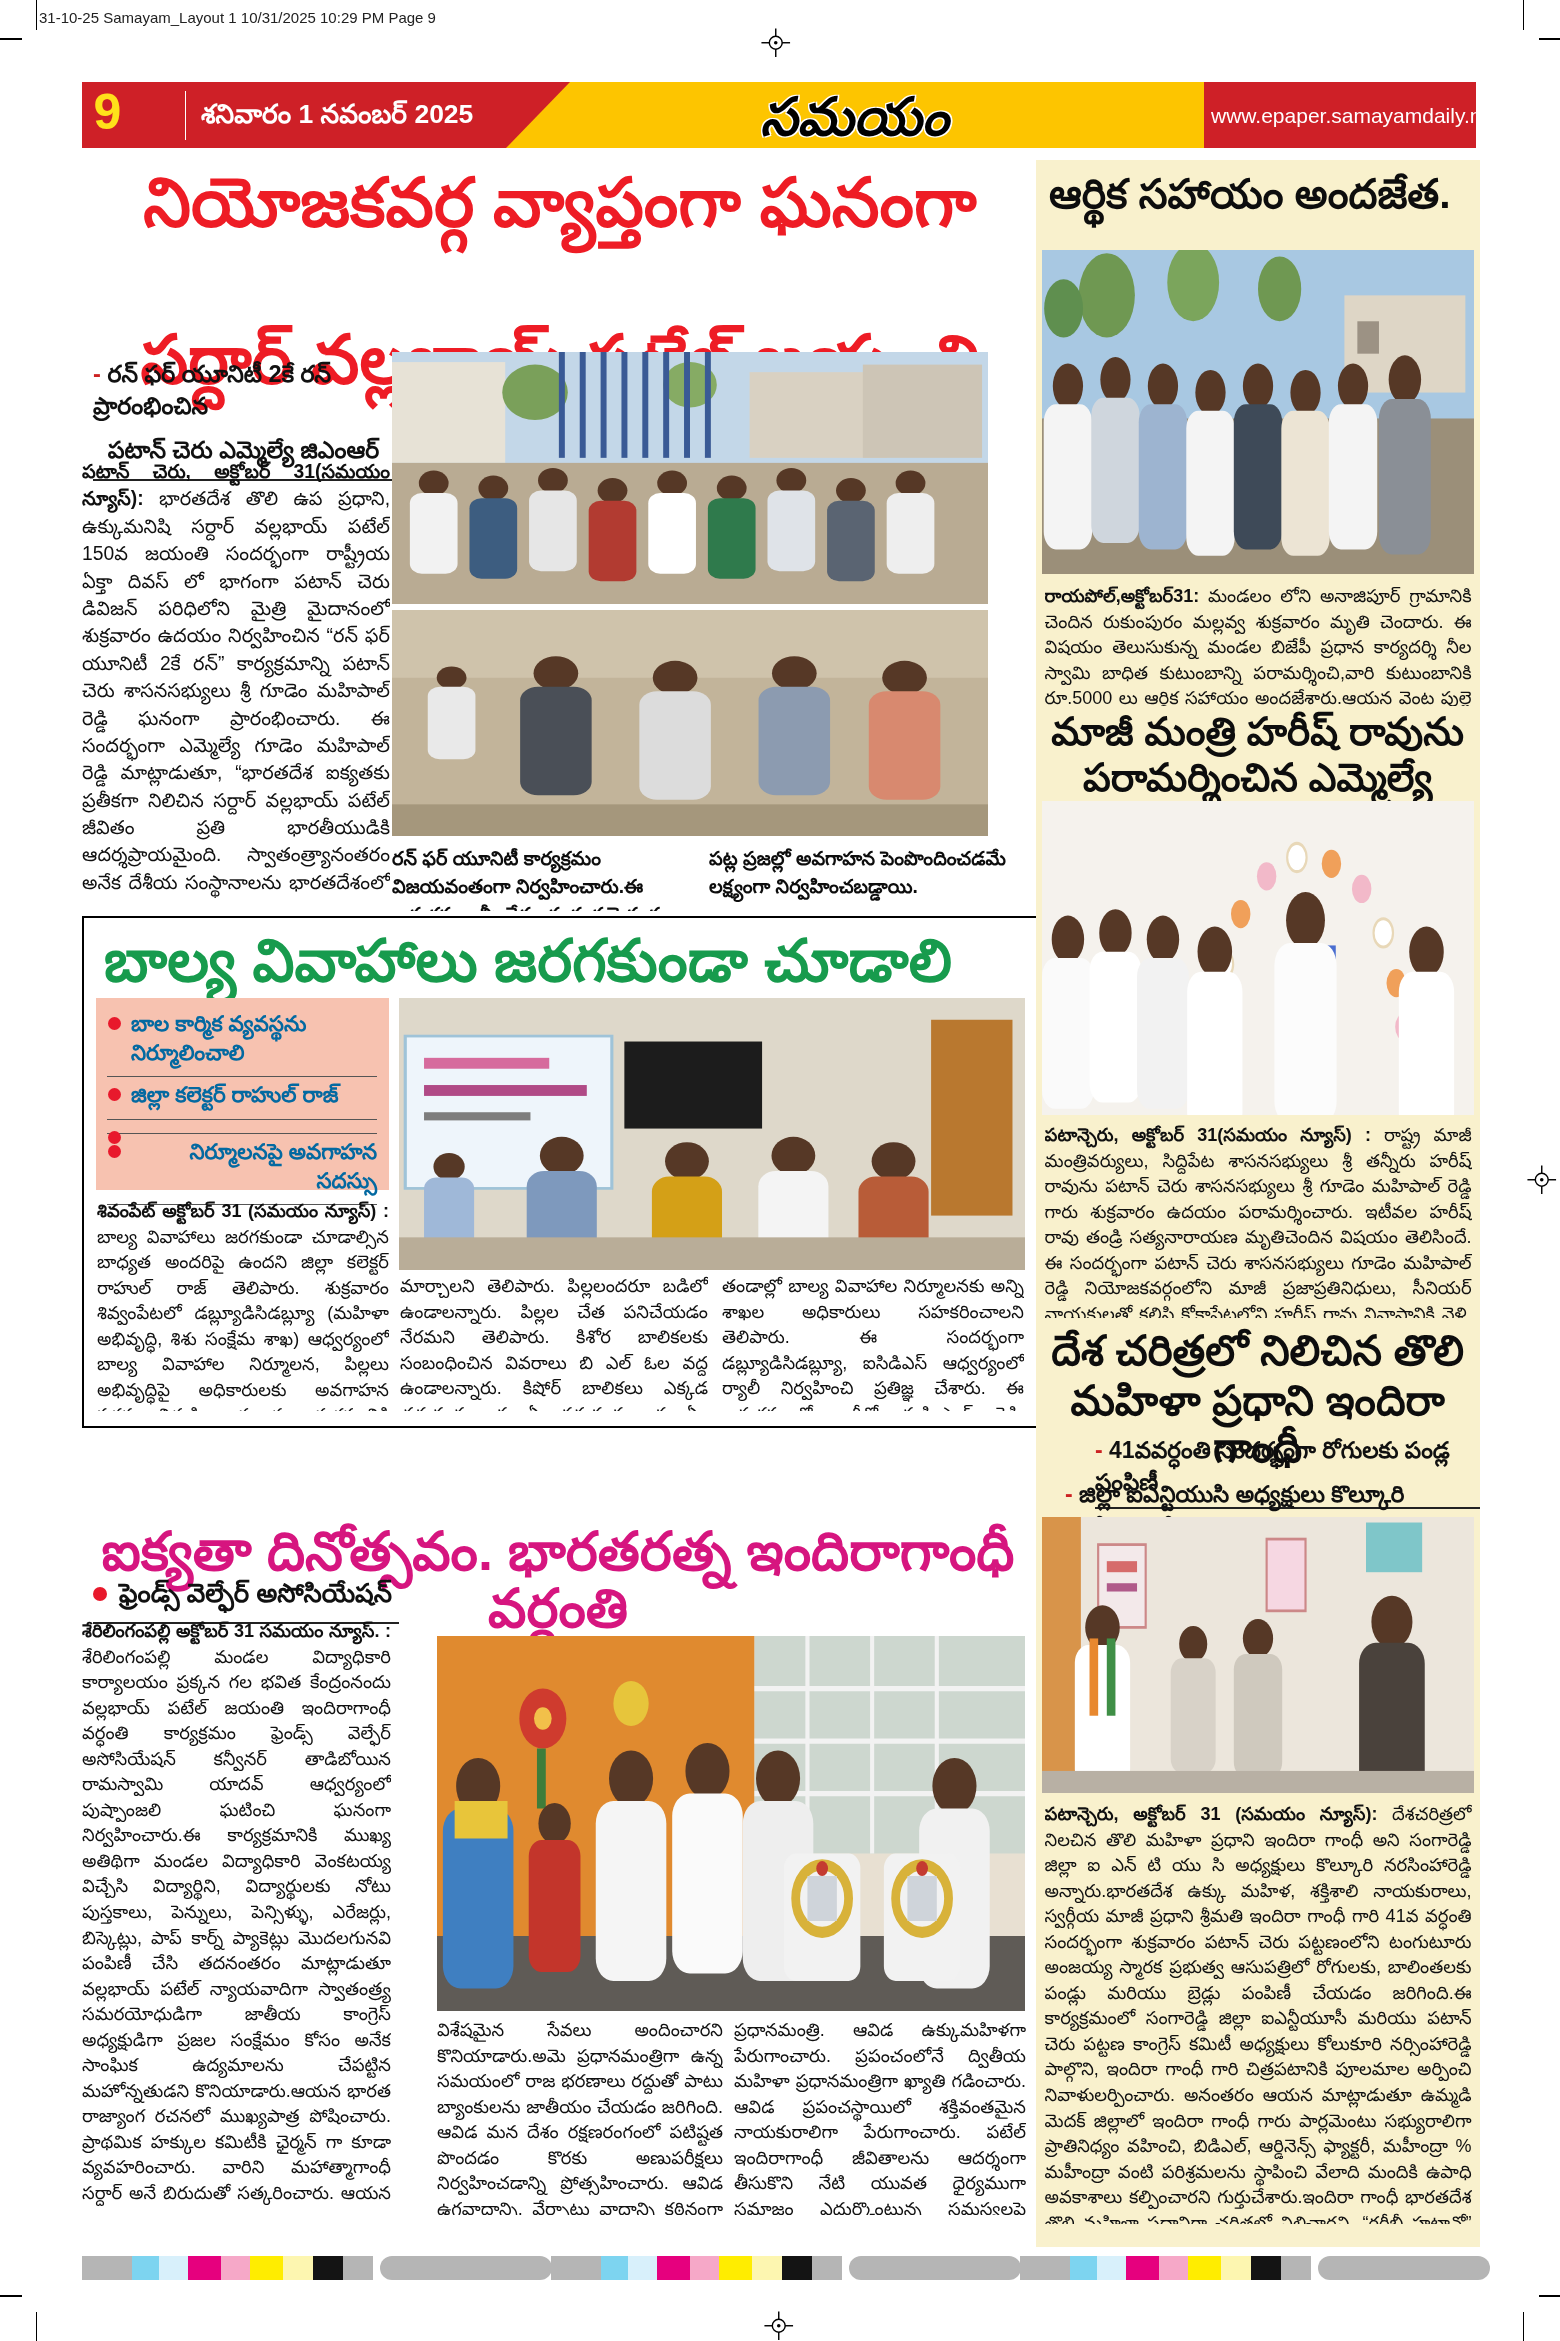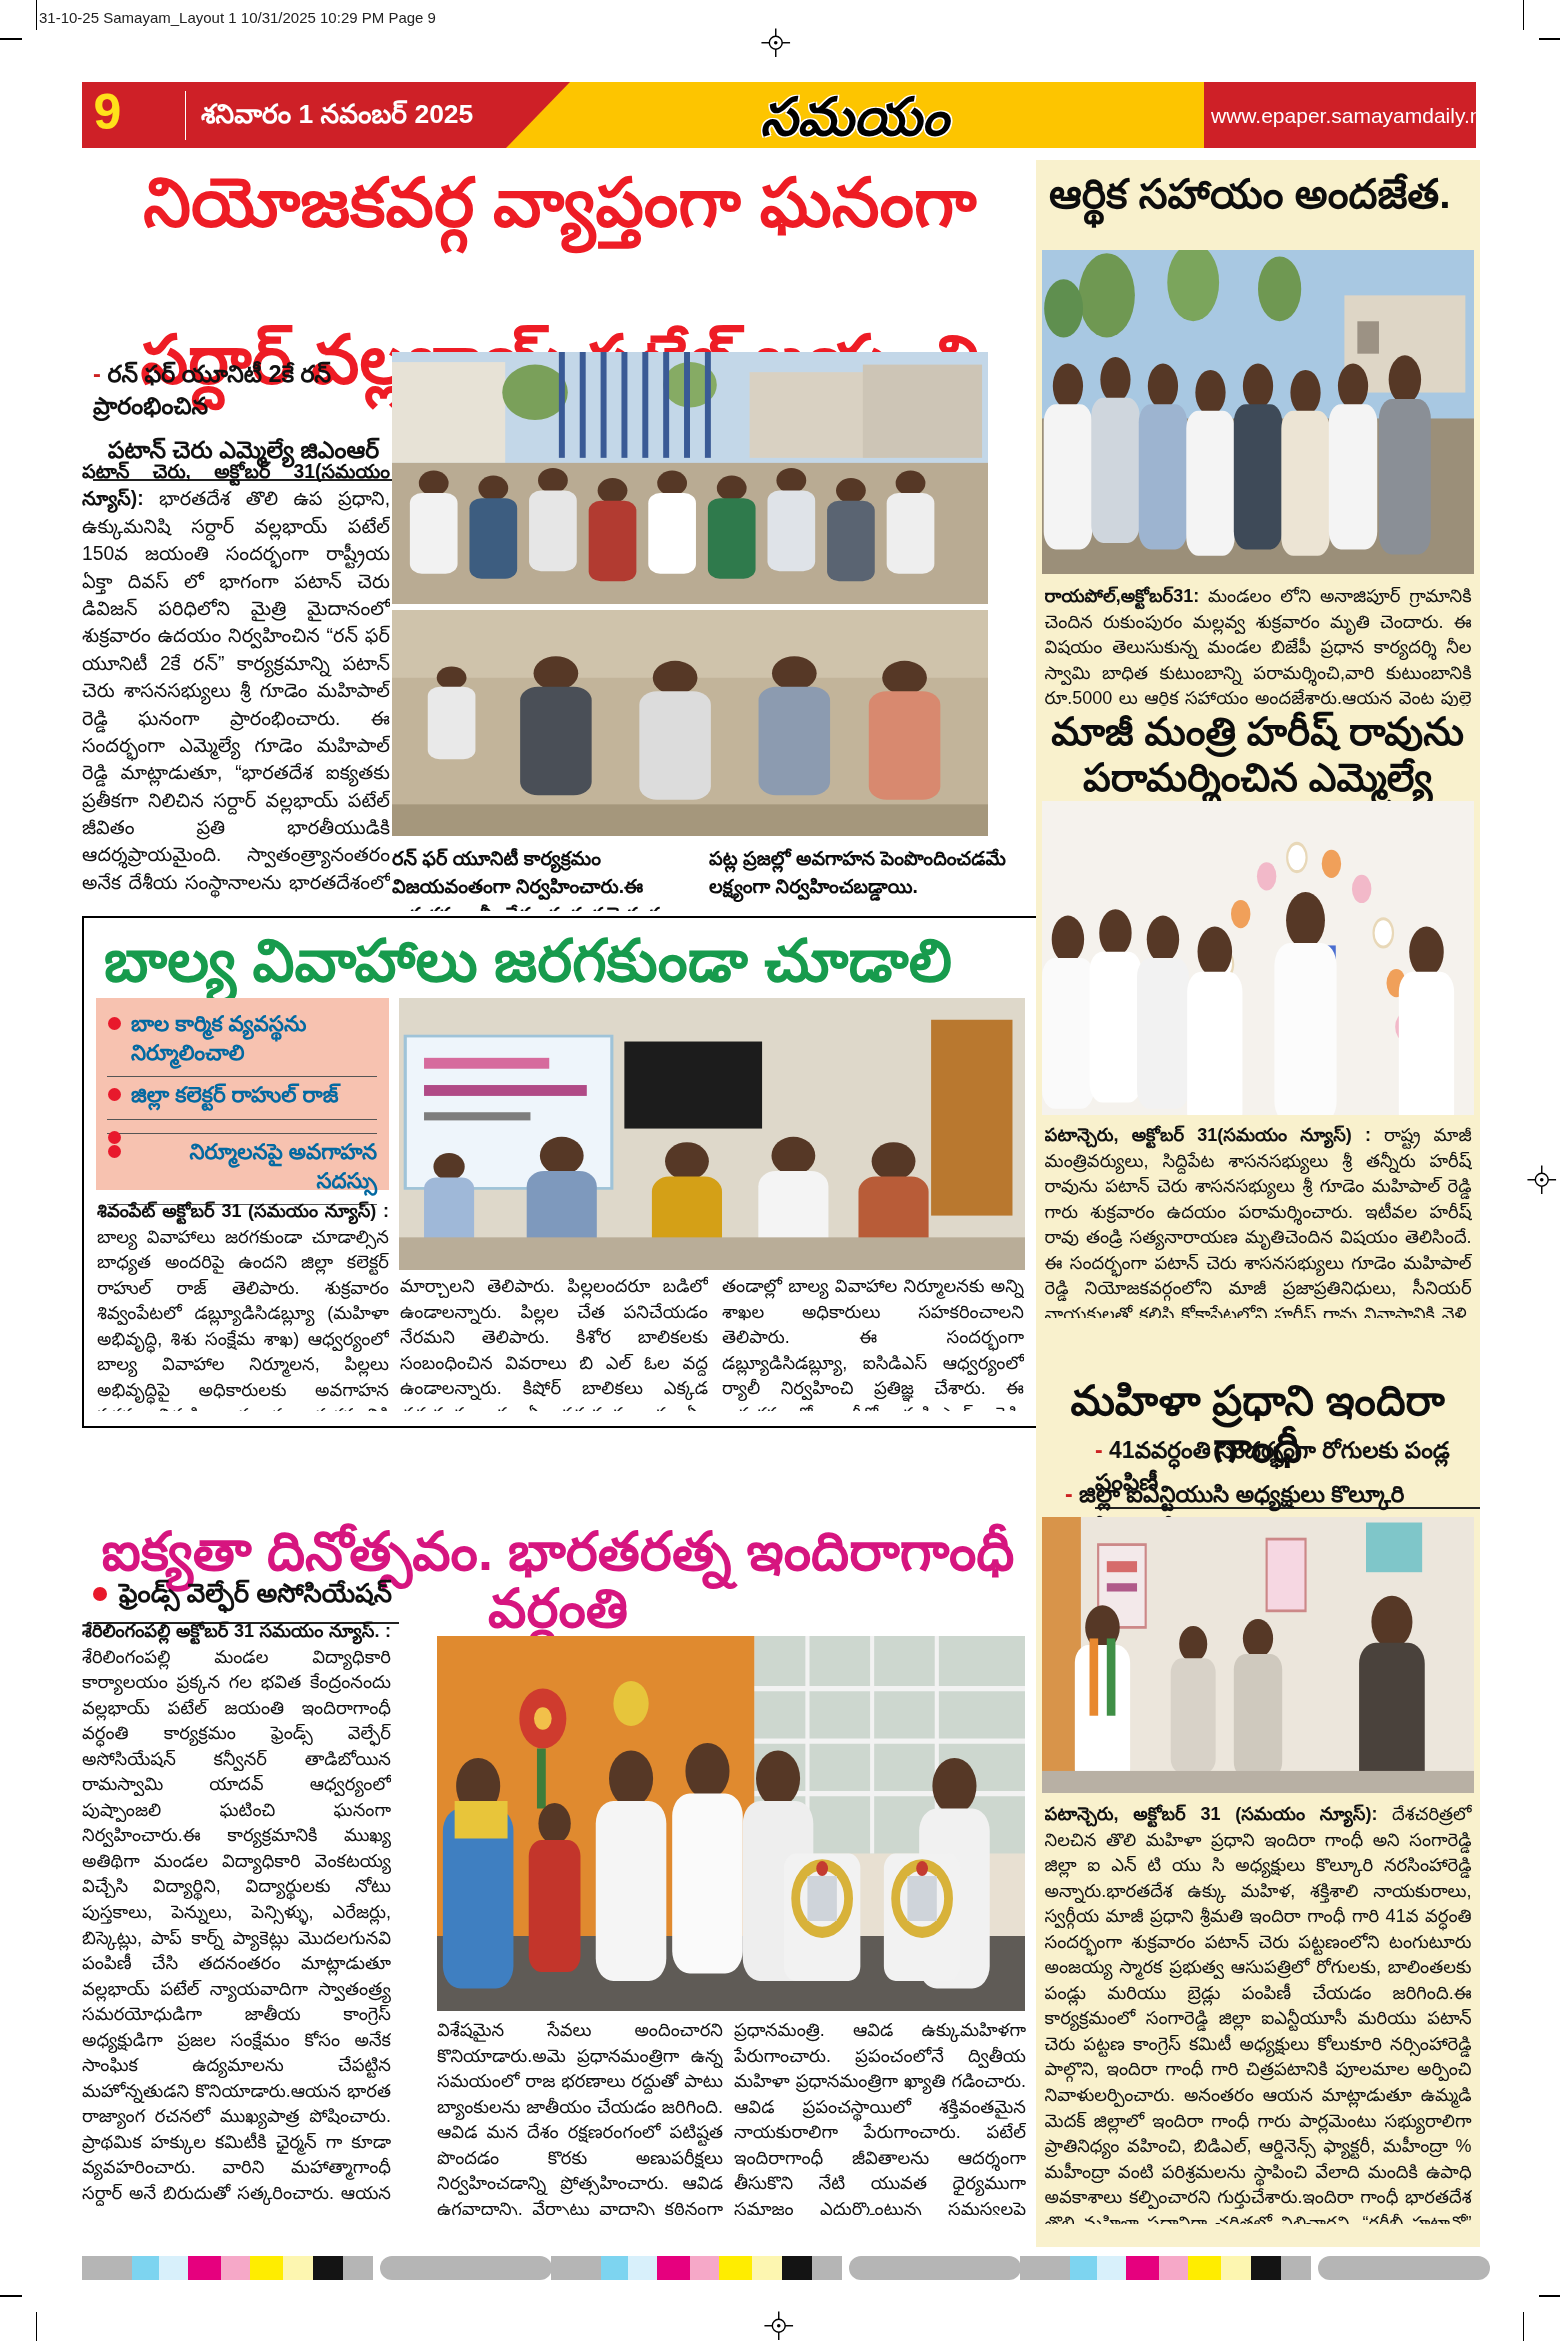--- a/index.html
+++ b/index.html
@@ -371,20 +371,21 @@
             <use href="#pers" style="color:#ffffff"></use>
           </g>
       </svg>
     </div>
 
     <div class="body-sm justify hide-ovf" style="position:absolute;left:8.6px;top:963px;width:427px;height:195px;">
       <span class="dateline">పటాన్చెరు, అక్టోబర్ 31(సమయం న్యూస్) :</span>
       <span>రాష్ట్ర మాజీ మంత్రివర్యులు, సిద్దిపేట శాసనసభ్యులు శ్రీ తన్నీరు హరీష్ రావును పటాన్ చెరు శాసనసభ్యులు శ్రీ గూడెం మహిపాల్ రెడ్డి గారు శుక్రవారం ఉదయం పరామర్శించారు. ఇటీవల హరీష్ రావు తండ్రి సత్యనారాయణ మృతిచెందిన విషయం తెలిసిందే. ఈ సందర్భంగా పటాన్ చెరు శాసనసభ్యులు గూడెం మహిపాల్ రెడ్డి నియోజకవర్గంలోని మాజీ ప్రజాప్రతినిధులు, సీనియర్ నాయకులతో కలిసి కోకాపేటలోని హరీష్ రావు నివాసానికి వెళ్లి, సత్యనారాయణ గారి చిత్రపటానికి పూలమాల వేసి ఘన నివాళులు అర్పించారు. అనంతరం హరీష్ రావు గారిని ఓదార్చి, కుటుంబ సభ్యులకు ప్రగాఢ సానుభూతి తెలిపారు. ఈ కార్యక్రమంలో పాండురంగారెడ్డి,కుంచాల ప్రభాకర్,కుమార్ గౌడ్, తదితరులు పాల్గొన్నారు.</span>
     </div>
 
+    <div class="rail-h" style="left:7.2px;top:1167px;width:429px;font-size:42px;">దేశ చరిత్రలో నిలిచిన తొలి</div>
     <div class="rail-h" style="left:7.2px;top:1217px;width:429px;font-size:42px;">మహిళా ప్రధాని ఇందిరా గాంధీ</div>
 
     <div class="rail-k" style="left:50px;top:1277px;border-bottom:2.1px solid #222;padding-bottom:5.7px;margin-left:9px;">
       <span class="dash-red">-</span><span> 41వవర్ధంతి సందర్భంగా రోగులకు పండ్ల పంపిణీ</span>
     </div>
     <div class="rail-k" style="left:29px;top:1321px;">
       <span class="dash-red">-</span><span> జిల్లా ఐఎన్టియుసి అధ్యక్షులు కొల్కూరి నరసింహారెడ్డి</span>
     </div>
 
     <div class="photo" style="left:5.7px;top:1357px;width:432px;height:276px;">

